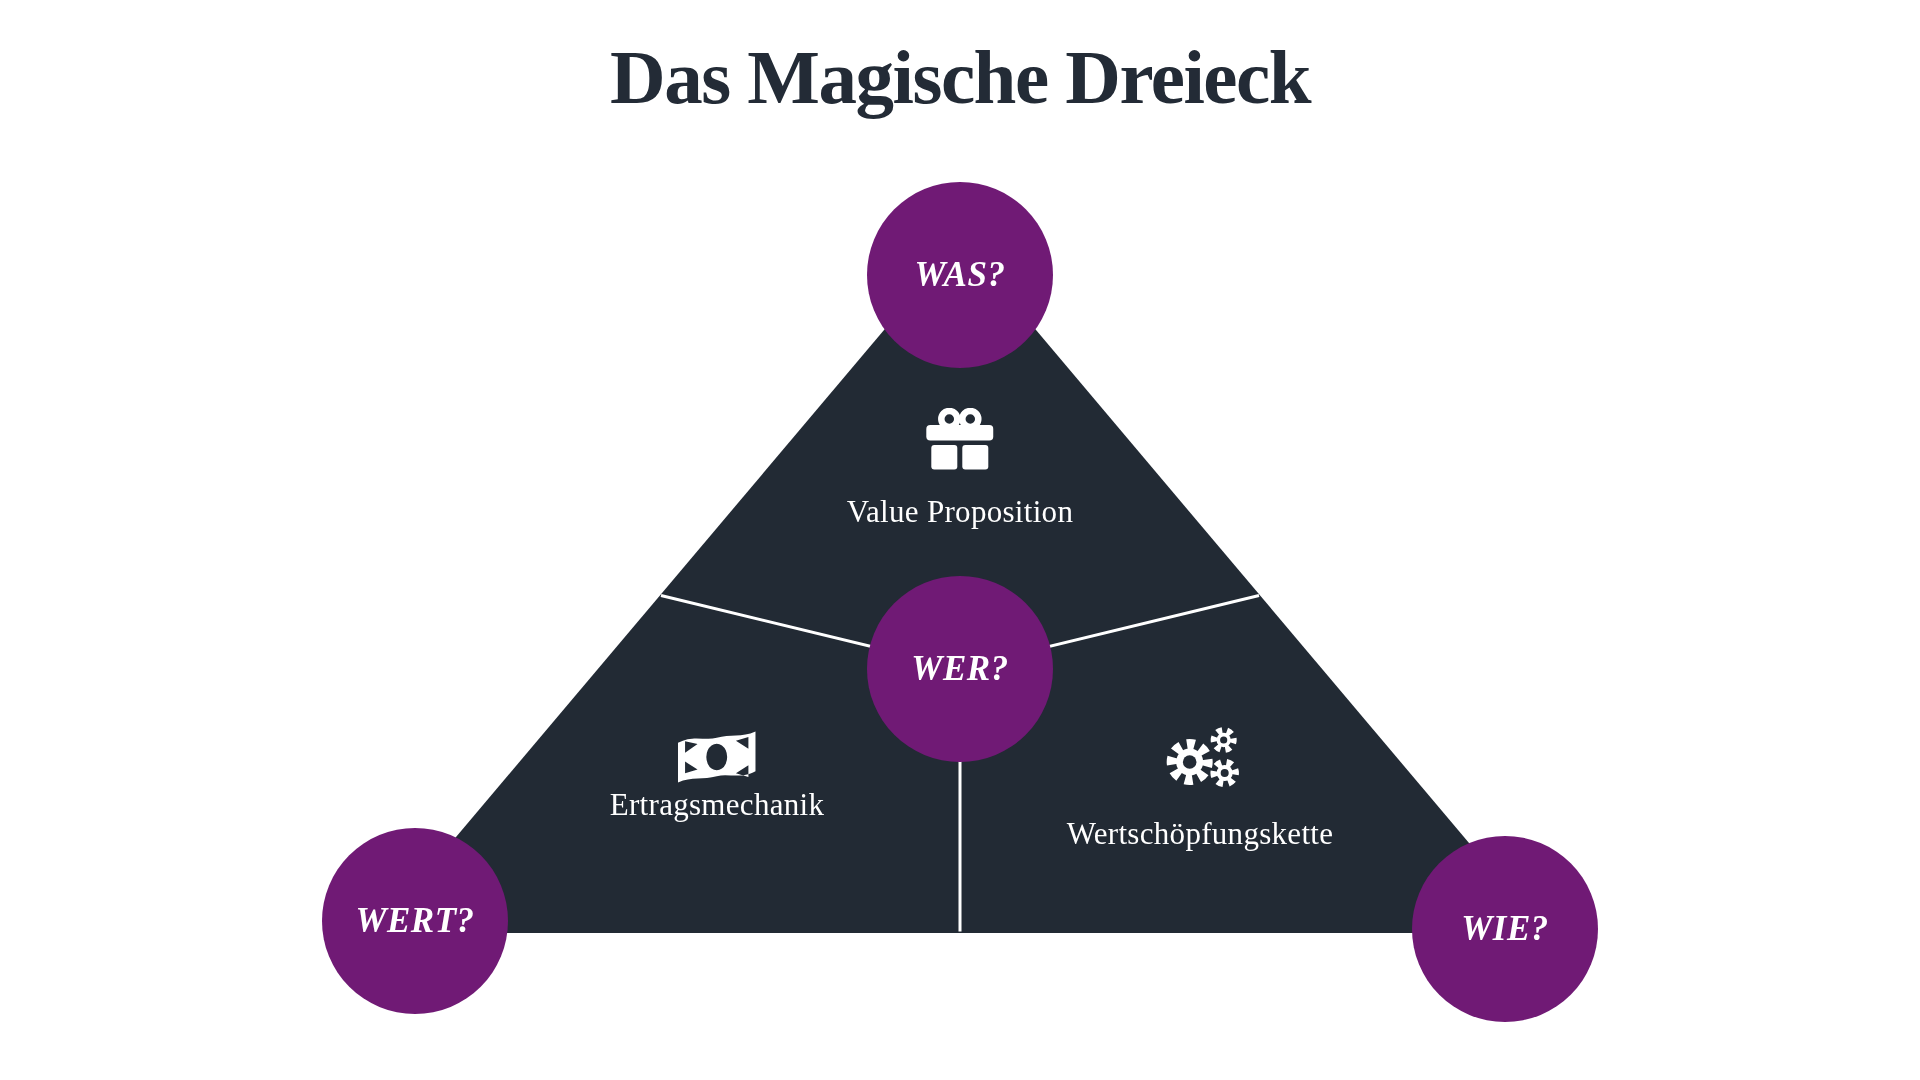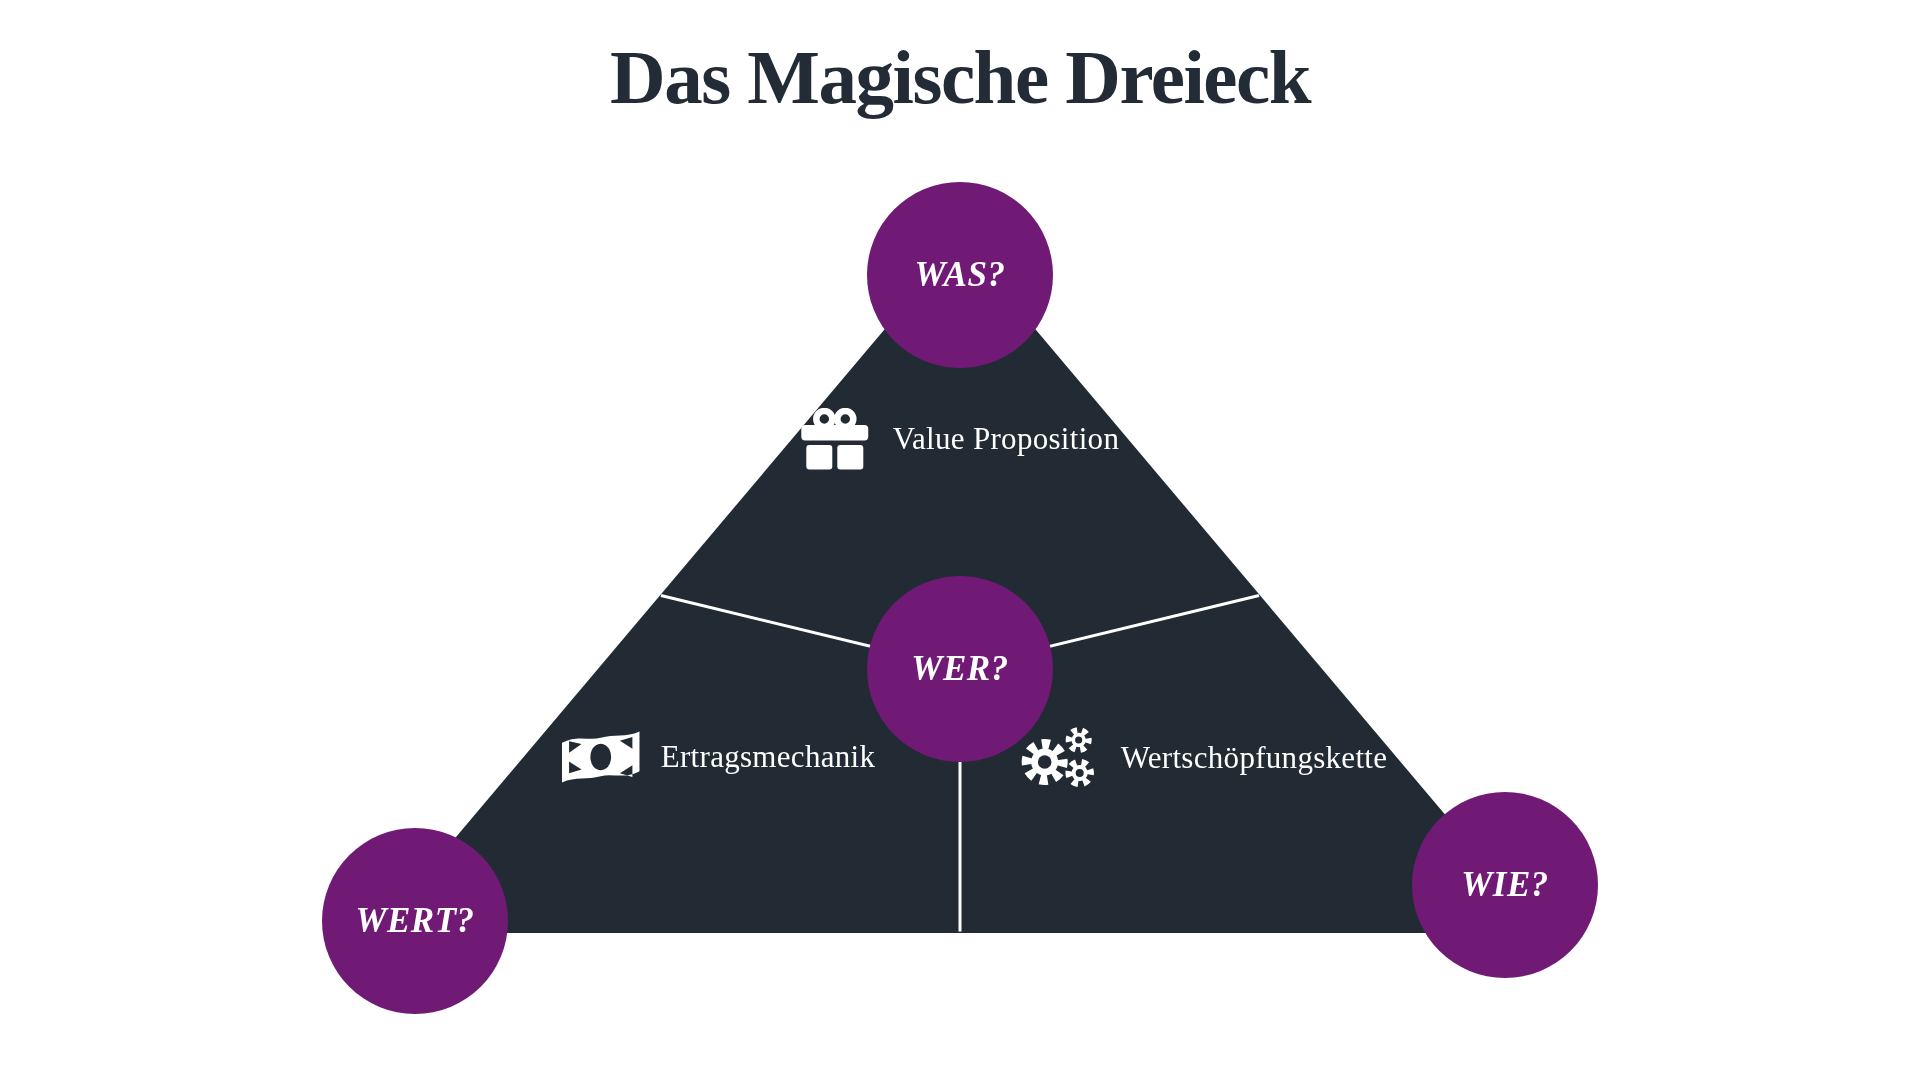--- a/index.html
+++ b/index.html
@@ -45,41 +45,42 @@
   .node-label {
     color: #ffffff;
     font-size: 35px;
     font-weight: 700;
     font-style: italic;
     letter-spacing: 0.5px;
   }
   .section {
     position: absolute;
     display: flex;
+    flex-direction: column;
     align-items: center;
     transform: translateX(-50%);
   }
   .section-label {
     color: #ffffff;
     font-size: 31px;
     font-weight: 400;
     letter-spacing: 0.3px;
     white-space: nowrap;
   }
   .icon { display: block; }
   .icon .ink { fill: #ffffff; }
   .icon .ring { fill: none; stroke: #ffffff; }
   .icon .hole { fill: #222a34; }
   .sec-value { left: 960px; top: 408px; gap: 24px; }
-  .sec-ertrag { left: 717px; top: 727px; gap: 18px; }
+  .sec-ertrag { left: 717px; top: 727px; gap: 0; }
   .sec-wert  { left: 1200px; top: 724px; gap: 24px; }
   .circle-was  { left: 867px; top: 182px; }
   .circle-wer  { left: 867px; top: 576px; }
   .circle-wert { left: 322px; top: 828px; }
-  .circle-wie  { left: 1412px; top: 792px; }
+  .circle-wie  { left: 1412px; top: 836px; }
 </style>
 </head>
 <body>
 
 <div class="stage">
 
   <h1 class="title">Das Magische Dreieck</h1>
 
   <svg class="diagram-svg" viewBox="0 0 1920 1080" aria-hidden="true">
     <polygon class="triangle-shape" points="960,240 1545,933 375,933"></polygon>

